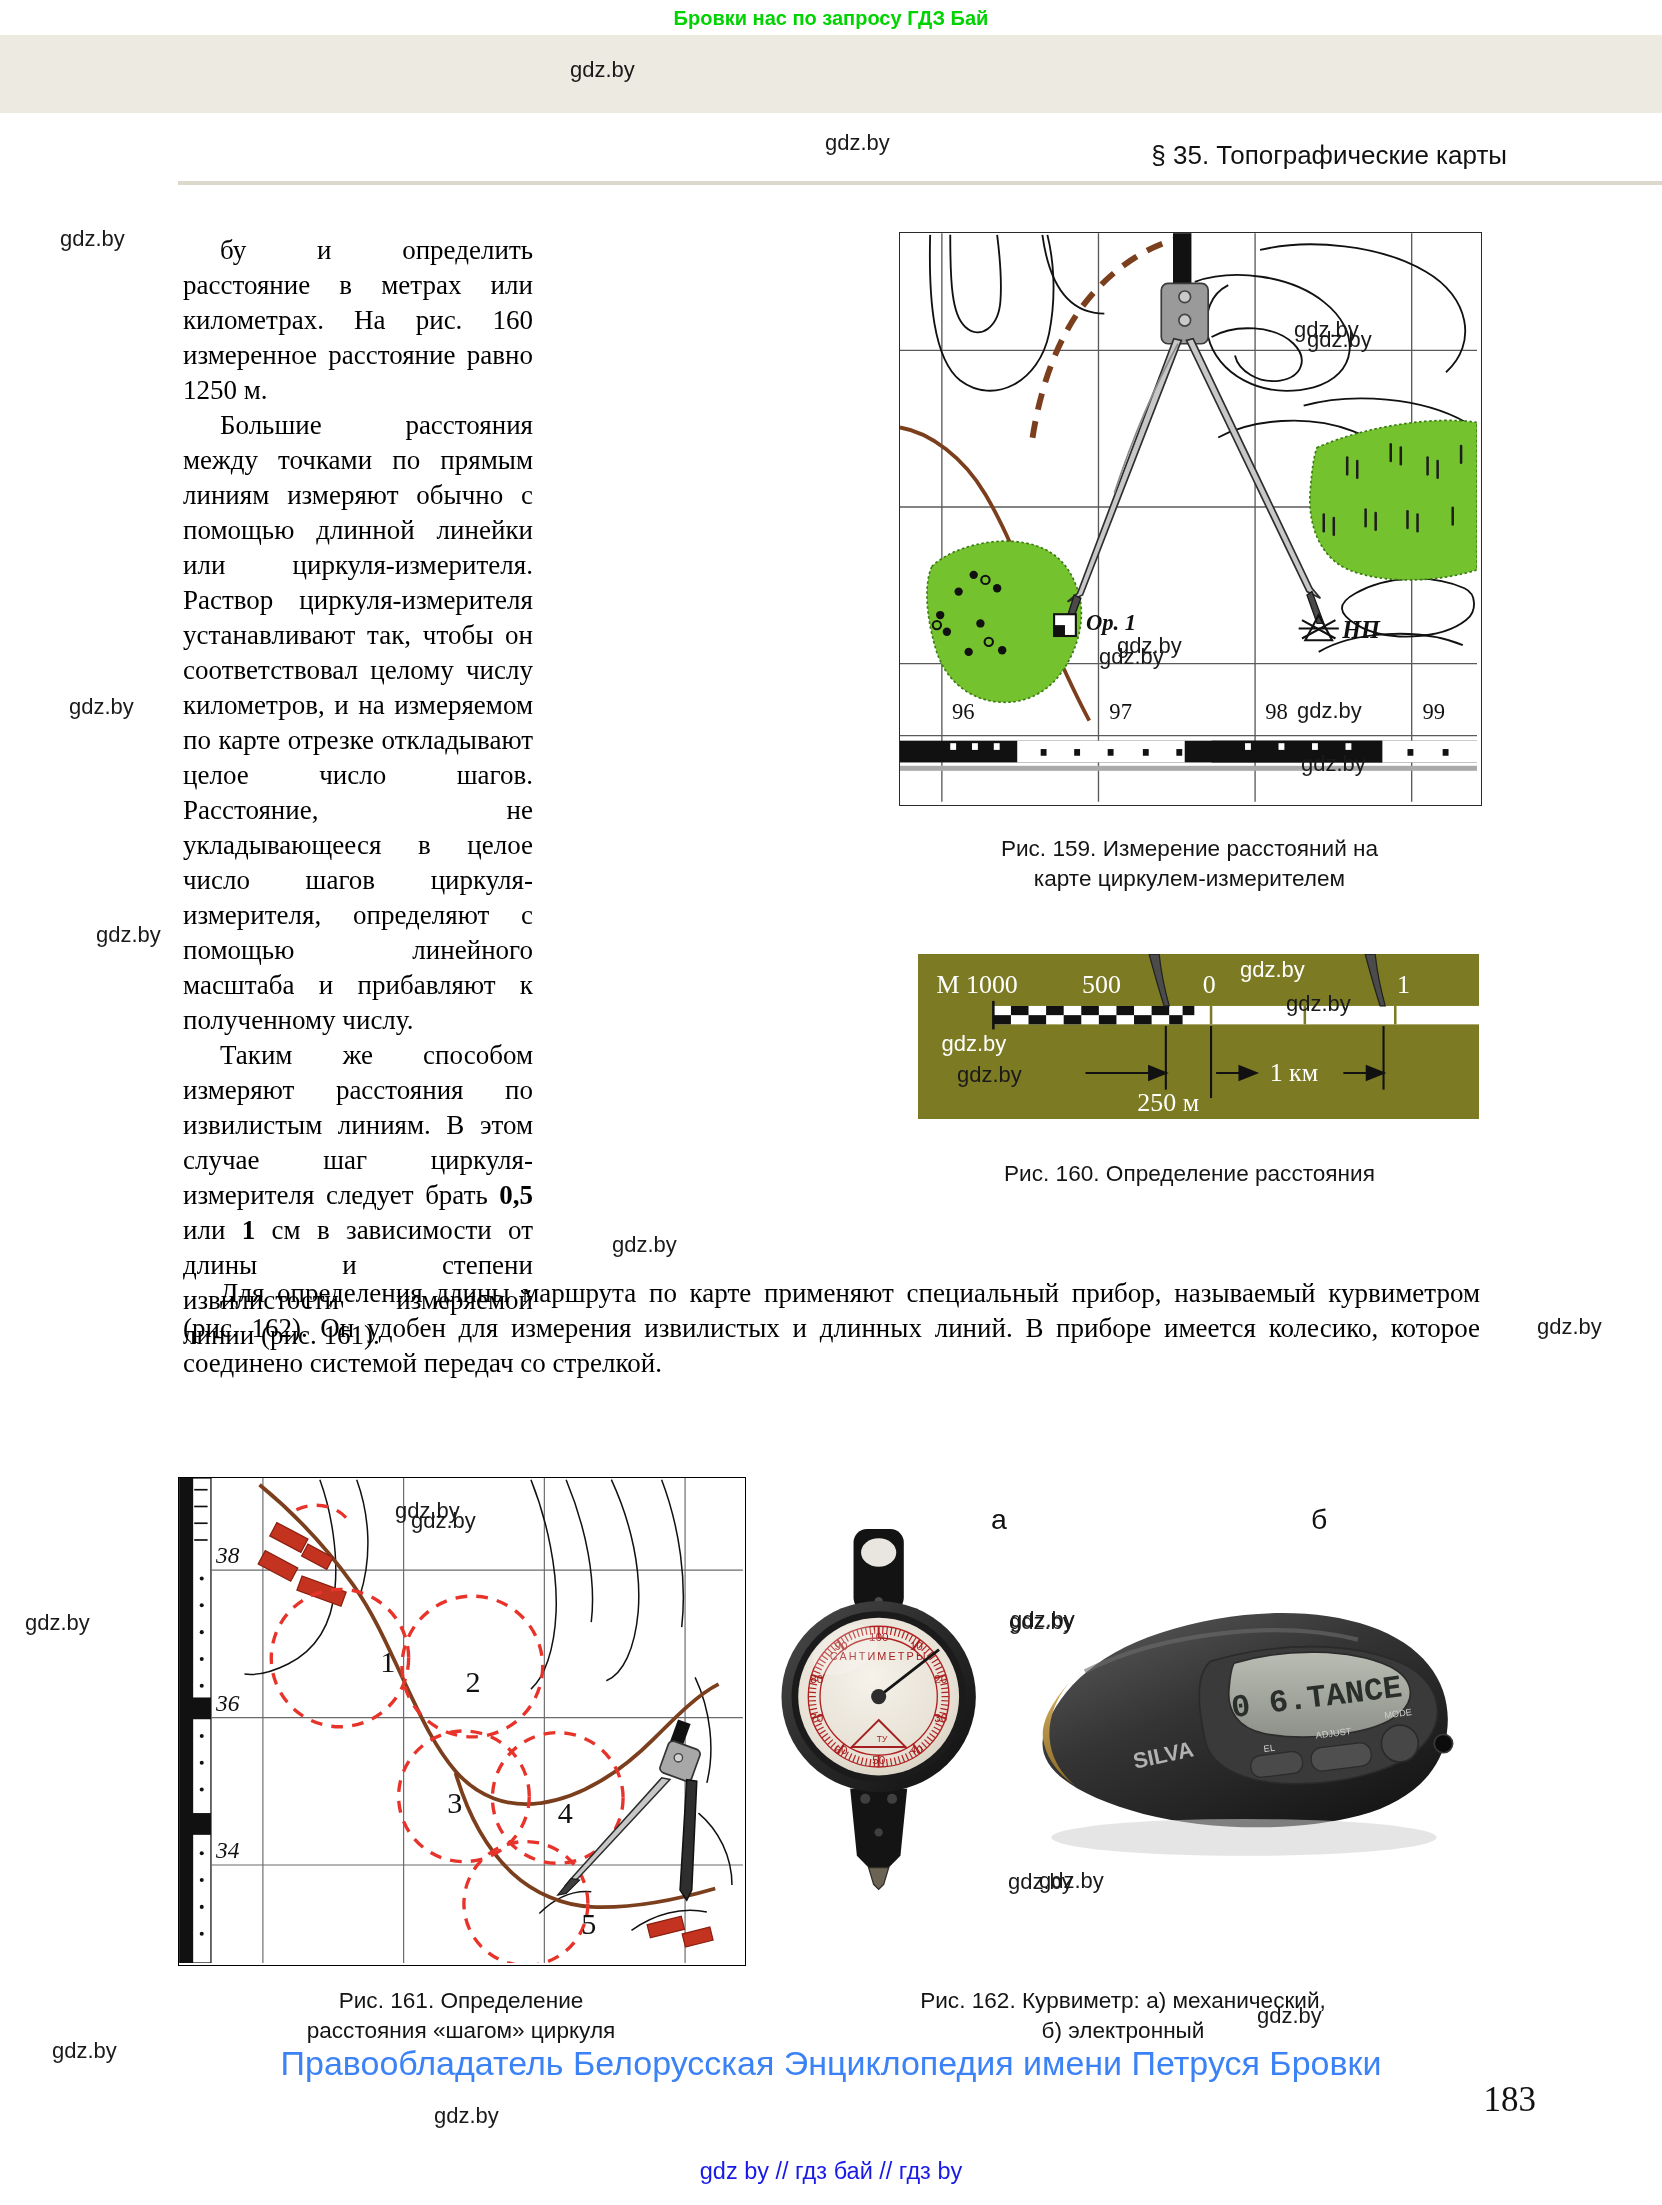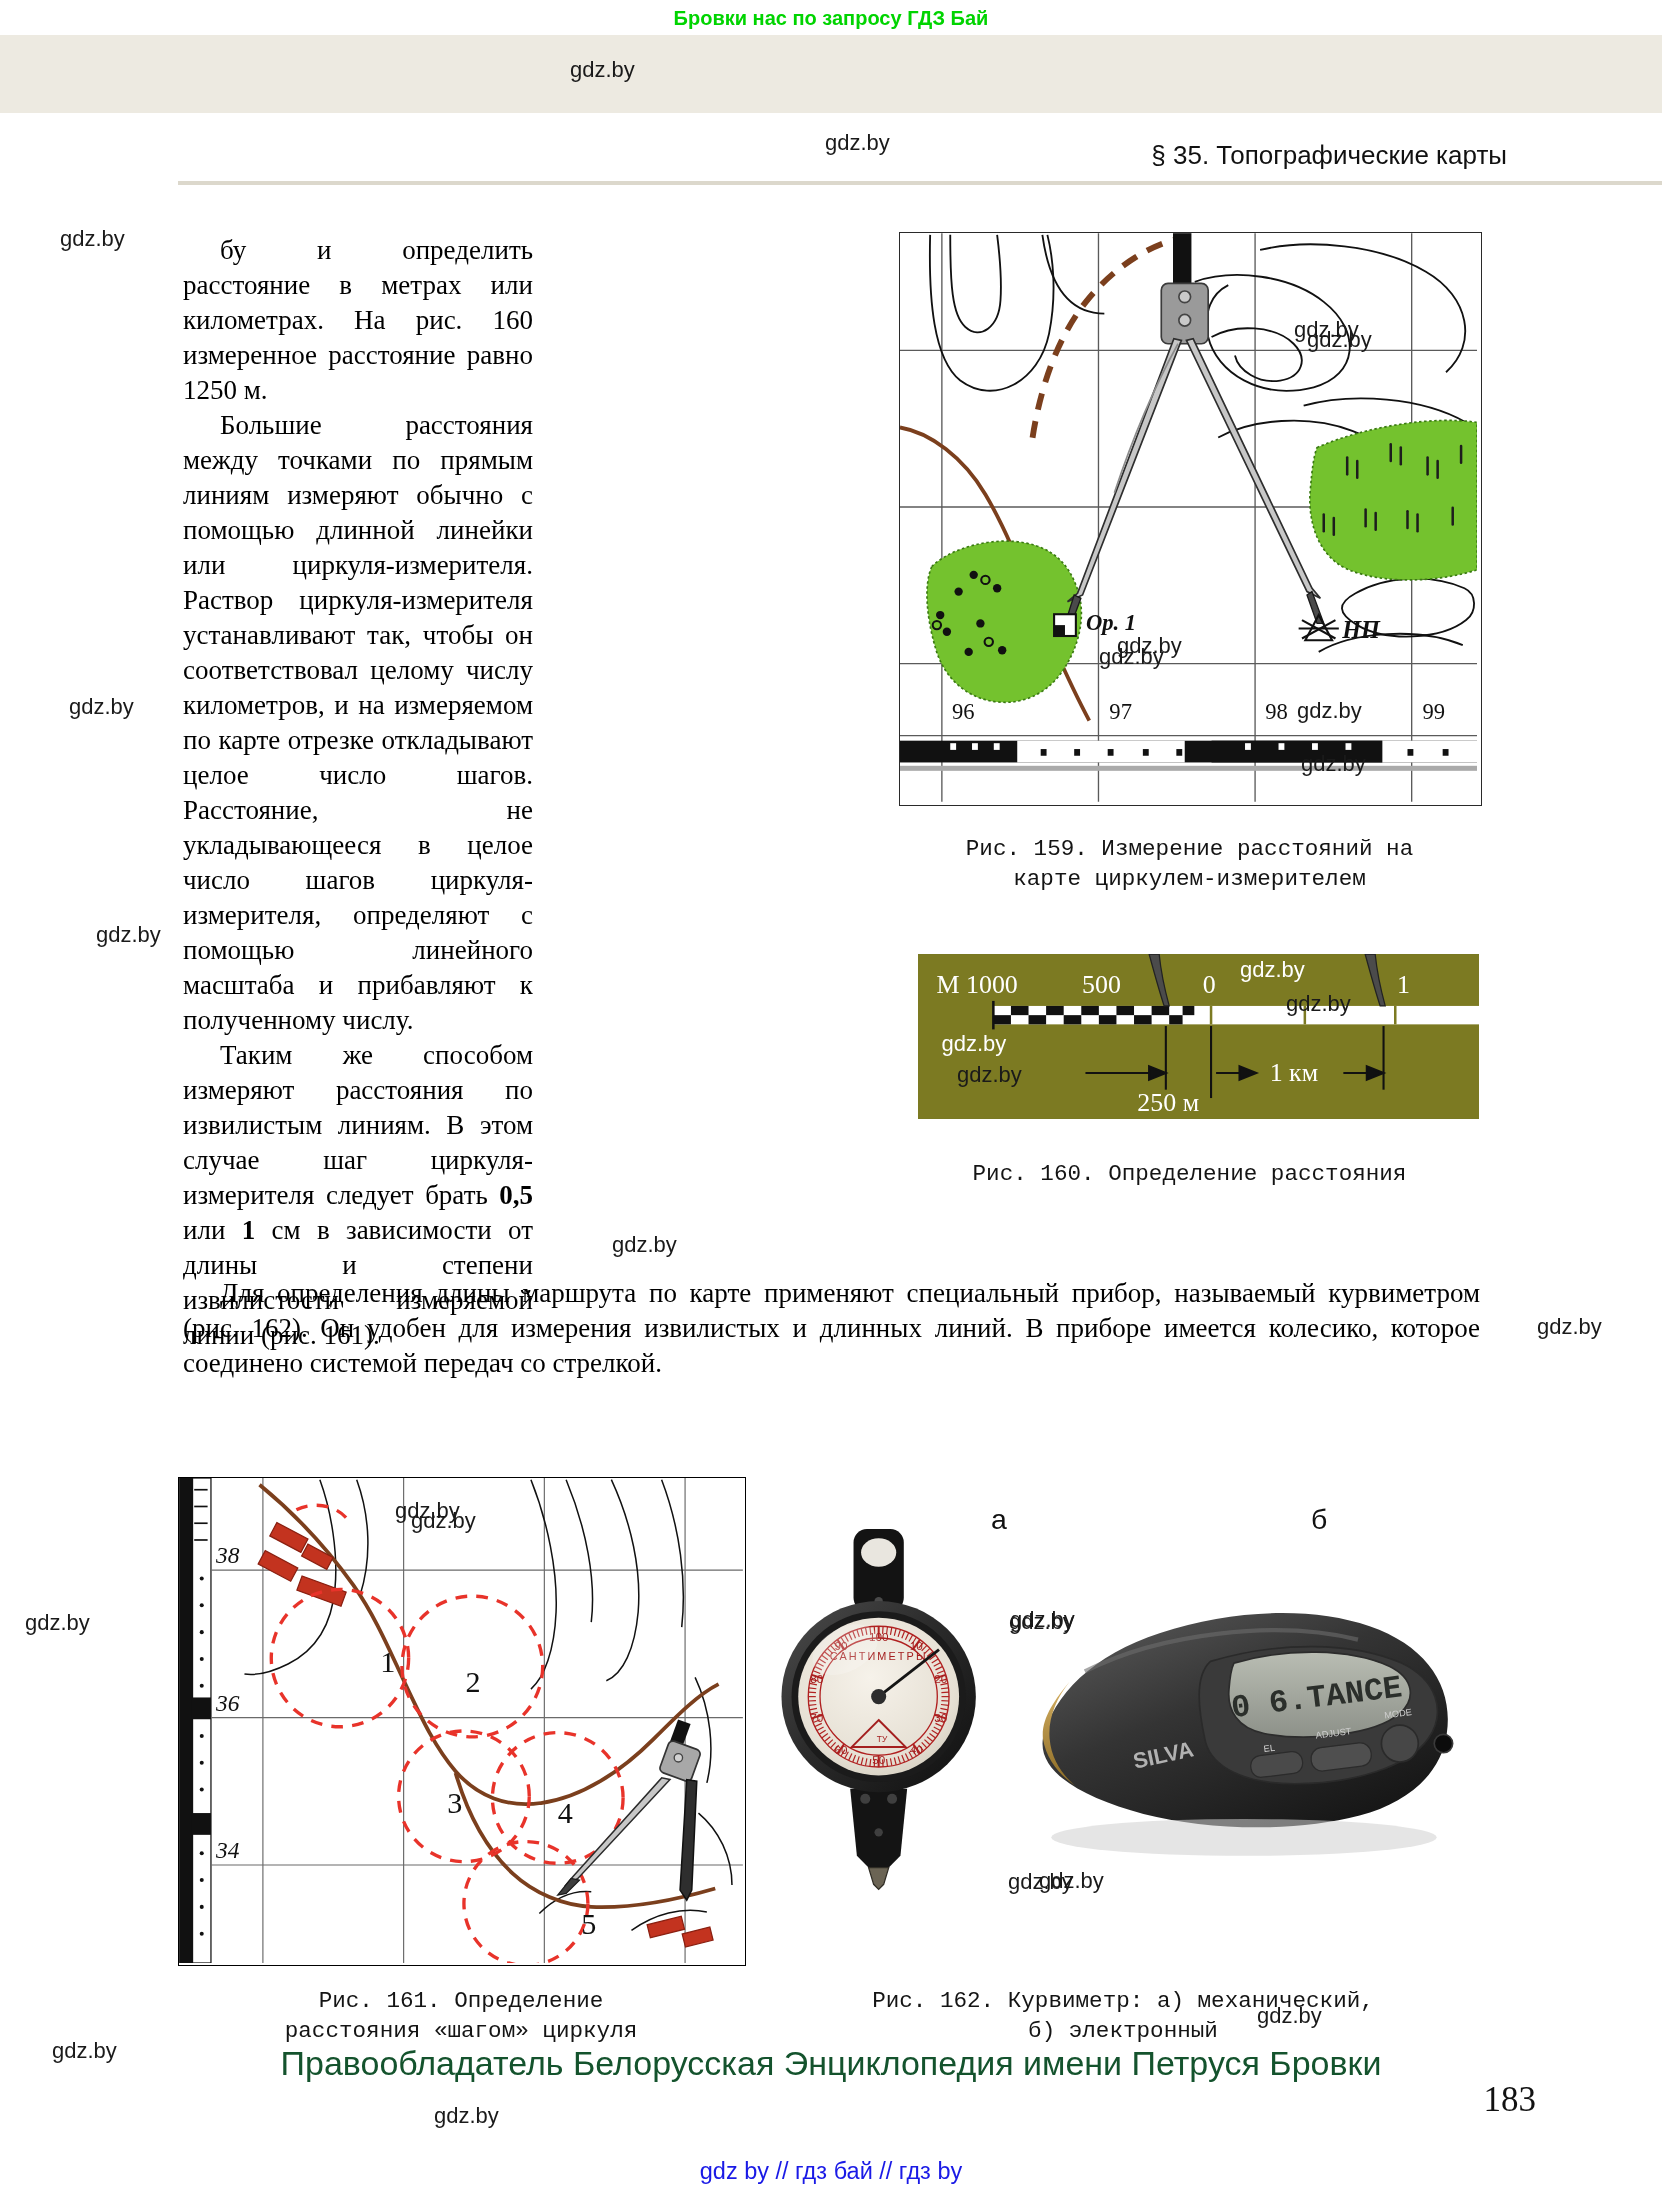--- a/index.html
+++ b/index.html
@@ -23,37 +23,37 @@
      -webkit-hyphens:none;hyphens:none;}
   .col-left p{margin:0;text-indent:37px;}
   .fullw{position:absolute;left:183px;top:1276px;width:1297px;
      font-size:27px;line-height:35px;text-align:justify;color:#000;}
   .fullw p{margin:0;text-indent:37px;}
   b.num{font-weight:bold;}
   
   #fig159{position:absolute;left:899px;top:232px;width:581px;height:572px;
      border:1.7px solid #2a2a2a;background:#fff;overflow:hidden;}
   #fig159 svg{position:absolute;left:0;top:0;}
-  .fig-cap{position:absolute;font-family:Liberation Mono, monospace;font-size:22.6px;
+  .fig-cap{position:absolute;font-family:Liberation Sans, sans-serif;font-size:22.6px;
      line-height:30px;text-align:center;color:#141414;}
   #cap159{left:899px;top:834px;width:581px;}
   
   #fig160{position:absolute;left:918px;top:954px;width:561px;height:165px;
      background:#0f766e;overflow:hidden;}
   #cap160{left:899px;top:1159px;width:581px;}
   
   #fig161{position:absolute;left:178px;top:1477px;width:566px;height:487px;
      border:0.8px solid #000;background:#fff;overflow:hidden;}
   #cap161{left:178px;top:1986px;width:566px;}
   
   #fig162{position:absolute;left:758px;top:1477px;width:729px;height:487px;overflow:hidden;}
   #cap162{left:788px;top:1986px;width:670px;}
   
   #rights{position:absolute;left:0;top:2044px;width:1662px;text-align:center;
-     color:#14532d;font-family:"Liberation Sans",sans-serif;font-size:34px;white-space:nowrap;}
+     color:#3b82f6;font-family:"Liberation Sans",sans-serif;font-size:34px;white-space:nowrap;}
   #pageno{position:absolute;right:126px;top:2080px;font-size:35px;color:#111;}
   #bottom-links{position:absolute;left:0;top:2158px;width:1662px;text-align:center;
      color:#1a1ae6;font-family:"Liberation Sans",sans-serif;font-size:23.5px;}
 </style>
 </head>
 <body>
 
 <div id="top-green">Бровки нас по запросу ГДЗ Бай</div>
 <div id="beige-band"></div>
 

